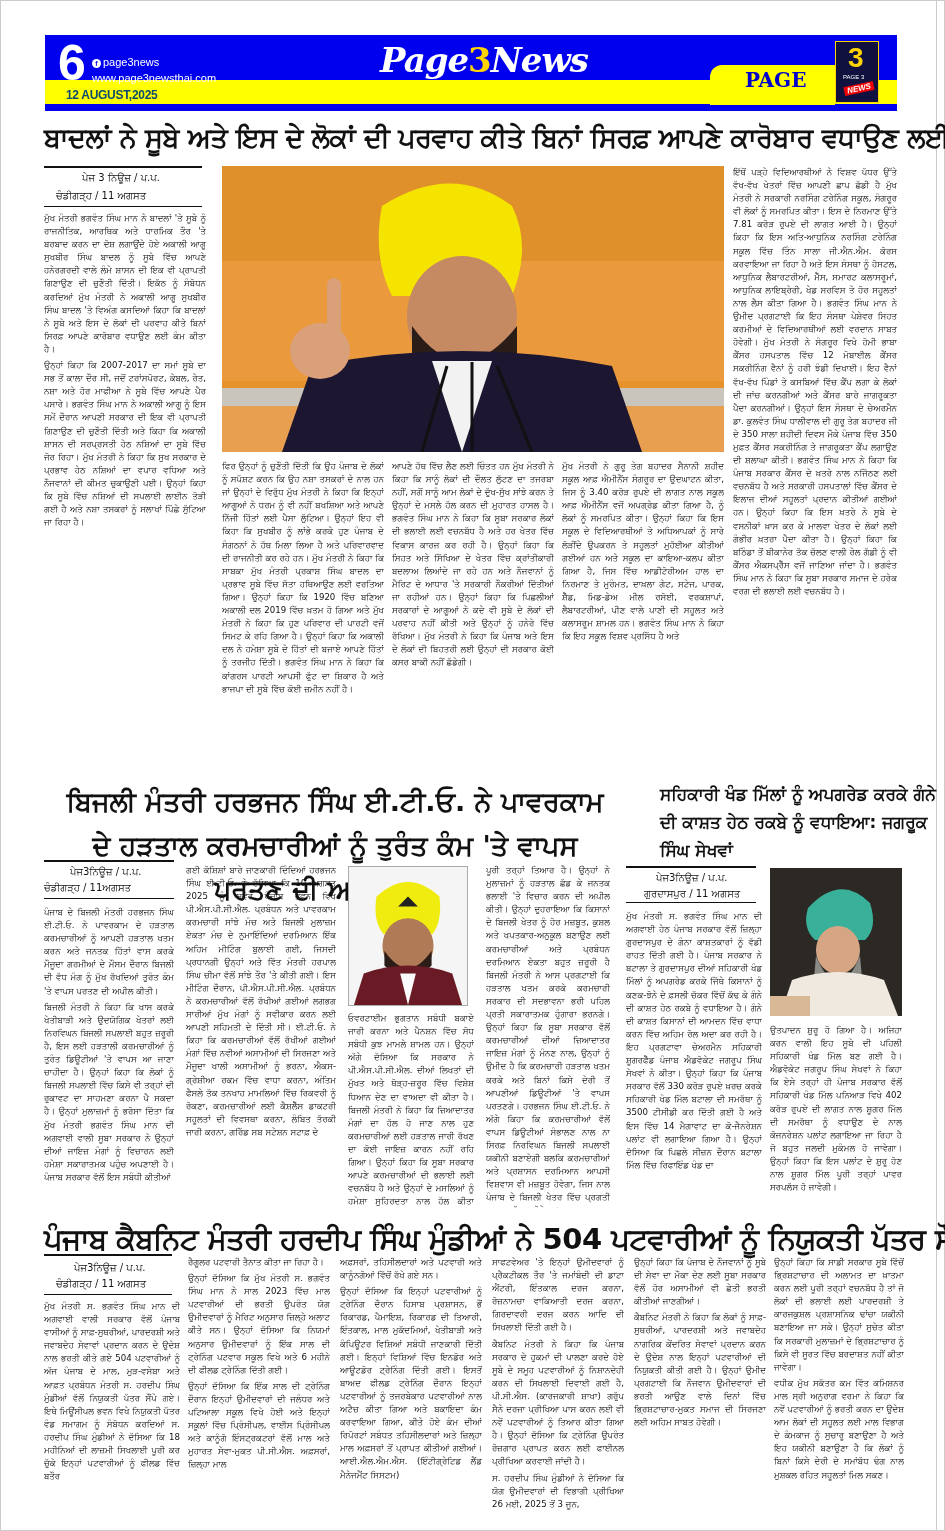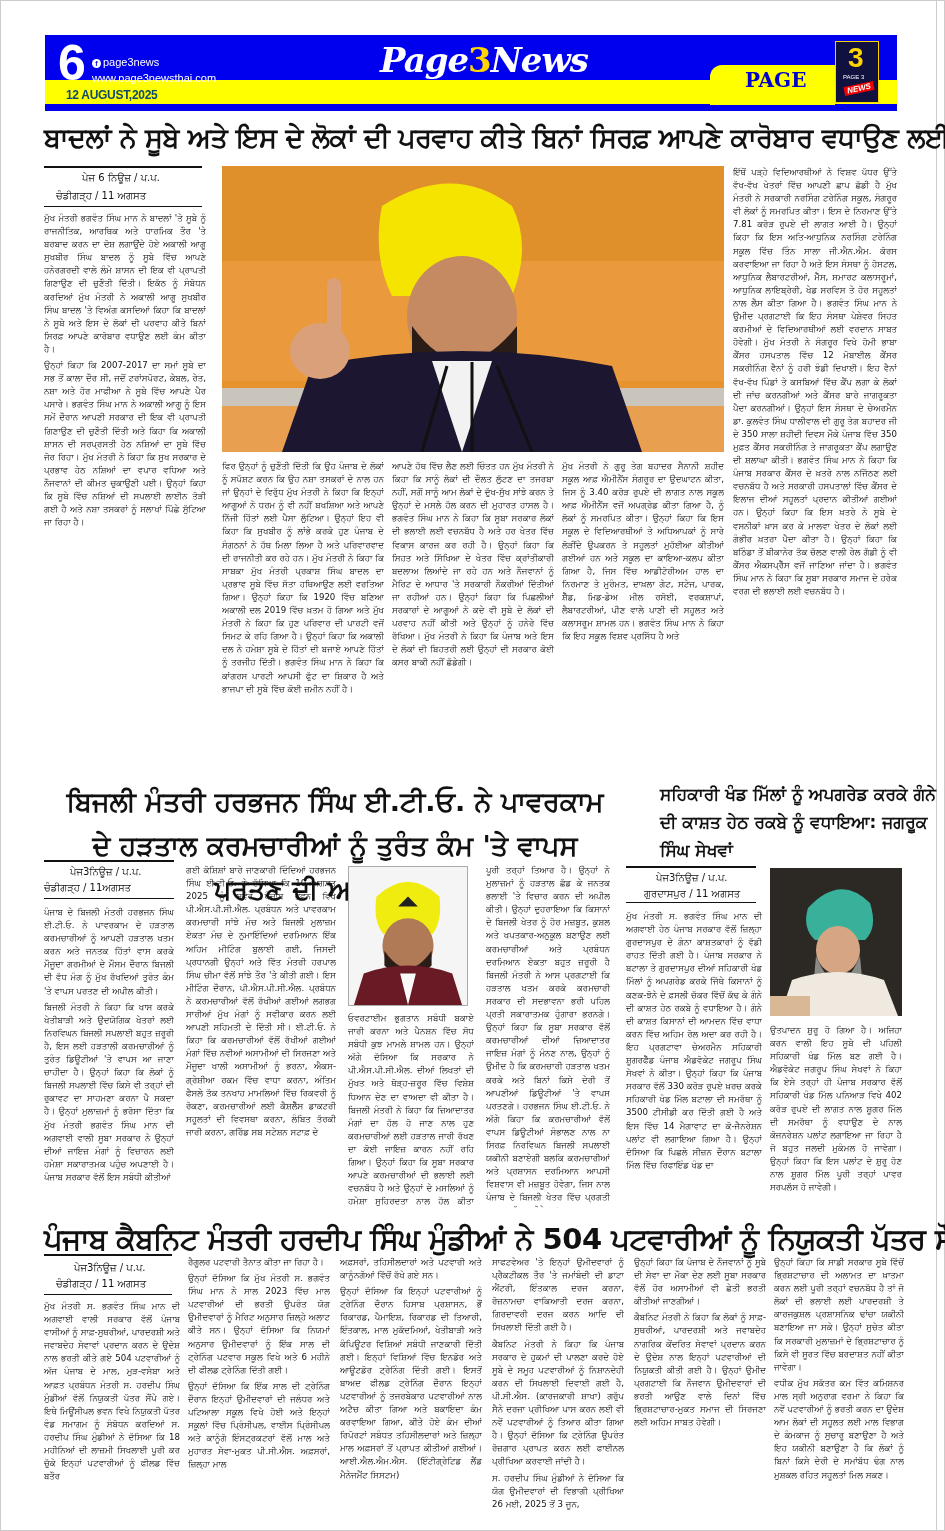--- a/index.html
+++ b/index.html
@@ -59,21 +59,21 @@
   <div class="badge">
     <span class="b3">3</span>
     <span class="bp">PAGE 3</span>
     <span class="bn">NEWS</span>
   </div>
 </header>
 
 <article>
   <h1 class="hl hl1">ਬਾਦਲਾਂ ਨੇ ਸੂਬੇ ਅਤੇ ਇਸ ਦੇ ਲੋਕਾਂ ਦੀ ਪਰਵਾਹ ਕੀਤੇ ਬਿਨਾਂ ਸਿਰਫ਼ ਆਪਣੇ ਕਾਰੋਬਾਰ ਵਧਾਉਣ ਲਈ ਕੰਮ ਕੀਤਾ: ਸੀਐਮ ਮਾਨ</h1>
   <div class="rule" style="left:44px;top:166px;width:158px"></div>
-  <div class="byline" style="left:82px;top:172px">ਪੇਜ 6 ਨਿਊਜ਼ / ਪ.ਪ.</div>
+  <div class="byline" style="left:82px;top:172px">ਪੇਜ 3 ਨਿਊਜ਼ / ਪ.ਪ.</div>
   <div class="byline" style="left:56px;top:190px">ਚੰਡੀਗੜ੍ਹ /  11 ਅਗਸਤ</div>
   <div class="rule" style="left:44px;top:206px;width:158px;height:1px"></div>
 
   <div class="photo" style="left:222px;top:166px;width:502px;height:286px;background:#e6932e">
     <svg viewBox="0 0 502 286" preserveAspectRatio="none">
       <rect width="502" height="95" fill="#e0902a"></rect>
       <rect y="95" width="502" height="120" fill="#ea9a3c"></rect>
       <rect y="222" width="502" height="18" fill="#c9c4bc"></rect>
       <rect y="240" width="502" height="46" fill="#e8a050"></rect>
       <path d="M160 40 Q230 -5 290 40 Q310 80 290 130 L170 130 Q150 90 160 40Z" fill="#f5e400"></path>

